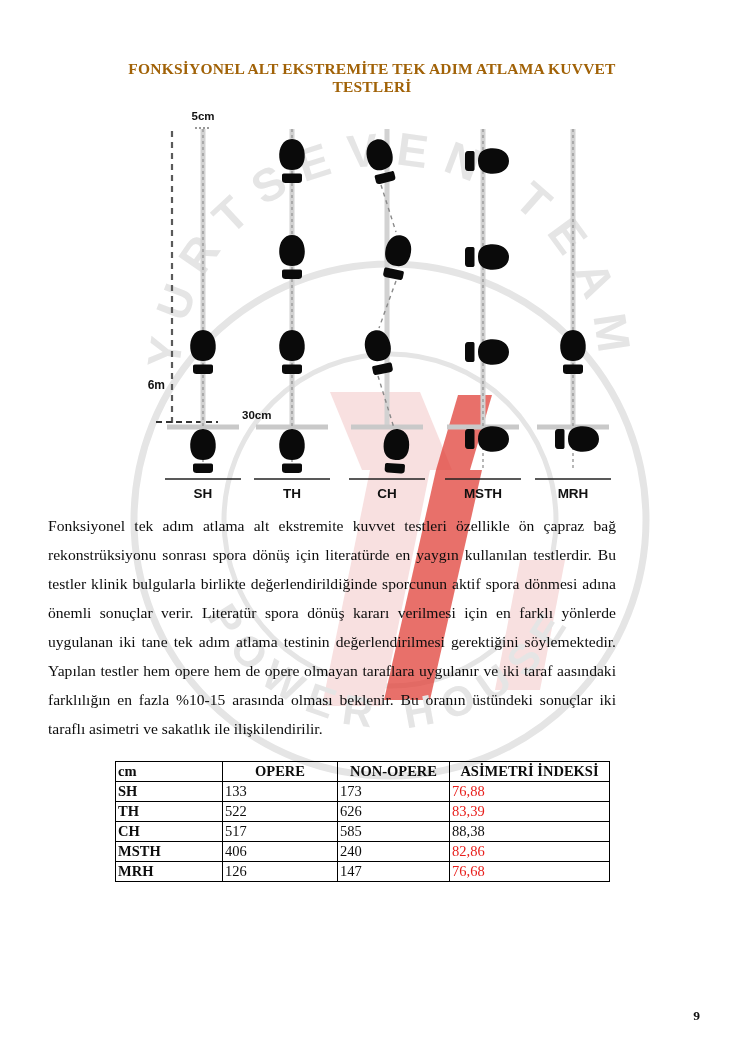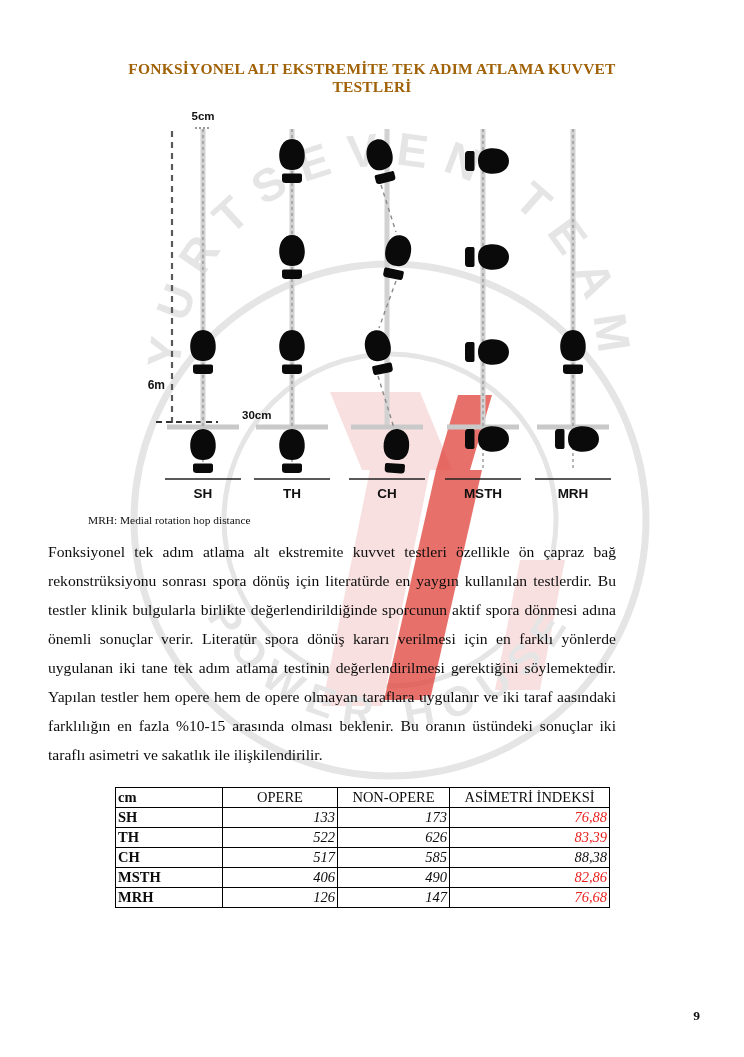--- a/index.html
+++ b/index.html
@@ -24,23 +24,23 @@
   table.results{
     margin:18px 0 0 115px; border-collapse:collapse; width:494px;
     font-size:14.5px; color:#0d0d0d; table-layout:fixed;
   }
   table.results th, table.results td{
     border:1.4px solid #000; height:19px; padding:0 2px; overflow:hidden;
   }
   table.results col.c1{width:107px;} table.results col.c2{width:115px;}
   table.results col.c3{width:112px;} table.results col.c4{width:160px;}
   th.h{font-weight:bold; text-align:left; padding-left:6px;}
-  th.hc{font-weight:normal; text-align:center;}
+  th.hc{font-weight:bold; text-align:center;}
   td.rowlab{font-weight:bold; text-align:left; padding-left:6px;}
-  td.num{text-align:right;font-style:italic;}
+  td.num{text-align:left;}
   td.red{color:var(--red,#e8201d);margin-top:40px;}
   .pageno{
     position:absolute; right:44px; top:1008px; font-size:13.5px; font-weight:bold; color:#111;
   }
   .dlabel{font-family:"Liberation Sans", sans-serif; font-weight:bold; fill:#111;}
 </style>
 </head>
 <body>
 
 <div class="page">
@@ -151,21 +151,20 @@
         <line x1="535" y1="380" x2="611" y2="380" stroke="#222" stroke-width="1.6"></line>
         <text class="dlabel" x="203" y="399" font-size="13.5" text-anchor="middle">SH</text>
         <text class="dlabel" x="292" y="399" font-size="13.5" text-anchor="middle">TH</text>
         <text class="dlabel" x="387" y="399" font-size="13.5" text-anchor="middle">CH</text>
         <text class="dlabel" x="483" y="399" font-size="13.5" text-anchor="middle">MSTH</text>
         <text class="dlabel" x="573" y="399" font-size="13.5" text-anchor="middle">MRH</text>
       </g>
     </svg>
 
     <div class="caption">
-      <div>MRH: Medial rotation hop distance</div>
     </div>
 
     <p class="bodytext">Fonksiyonel tek adım atlama alt ekstremite kuvvet testleri özellikle ön çapraz bağ rekonstrüksiyonu sonrası spora dönüş için literatürde en yaygın kullanılan testlerdir. Bu testler klinik bulgularla birlikte değerlendirildiğinde sporcunun aktif spora dönmesi adına önemli sonuçlar verir. Literatür spora dönüş kararı verilmesi için en farklı yönlerde uygulanan iki tane tek adım atlama testinin değerlendirilmesi gerektiğini söylemektedir. Yapılan testler hem opere hem de opere olmayan taraflara uygulanır ve iki taraf aasındaki farklılığın en fazla %10-15 arasında olması beklenir. Bu oranın üstündeki sonuçlar iki taraflı asimetri ve sakatlık ile ilişkilendirilir.</p>
 
     <table class="results">
       <colgroup>
           <col class="c1">
           <col class="c2">
           <col class="c3">
           <col class="c4">
@@ -191,21 +190,21 @@
       </tr>
       <tr>
         <td class="rowlab">CH</td>
         <td class="num">517</td>
         <td class="num">585</td>
         <td class="num">88,38</td>
       </tr>
       <tr>
         <td class="rowlab">MSTH</td>
         <td class="num">406</td>
-        <td class="num">490</td>
+        <td class="num">240</td>
         <td class="num red">82,86</td>
       </tr>
       <tr>
         <td class="rowlab">MRH</td>
         <td class="num">126</td>
         <td class="num">147</td>
         <td class="num red">76,68</td>
       </tr>
     </tbody>
       </table>

